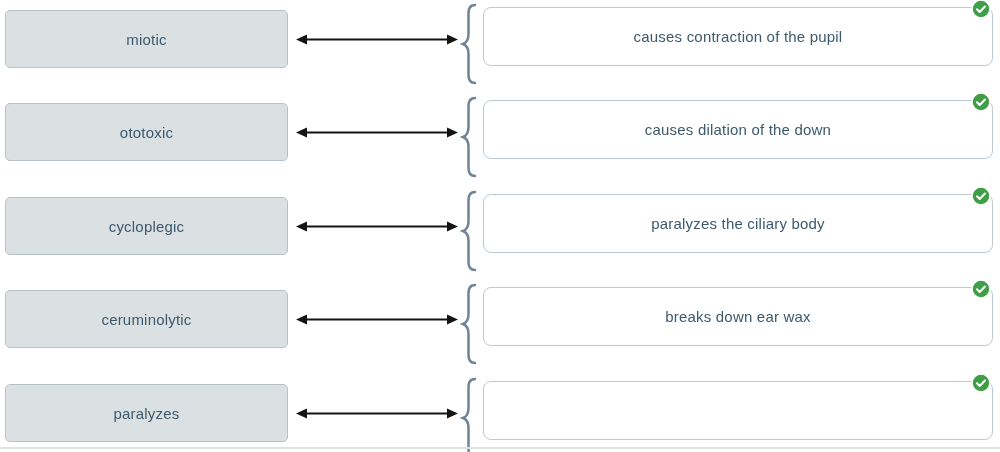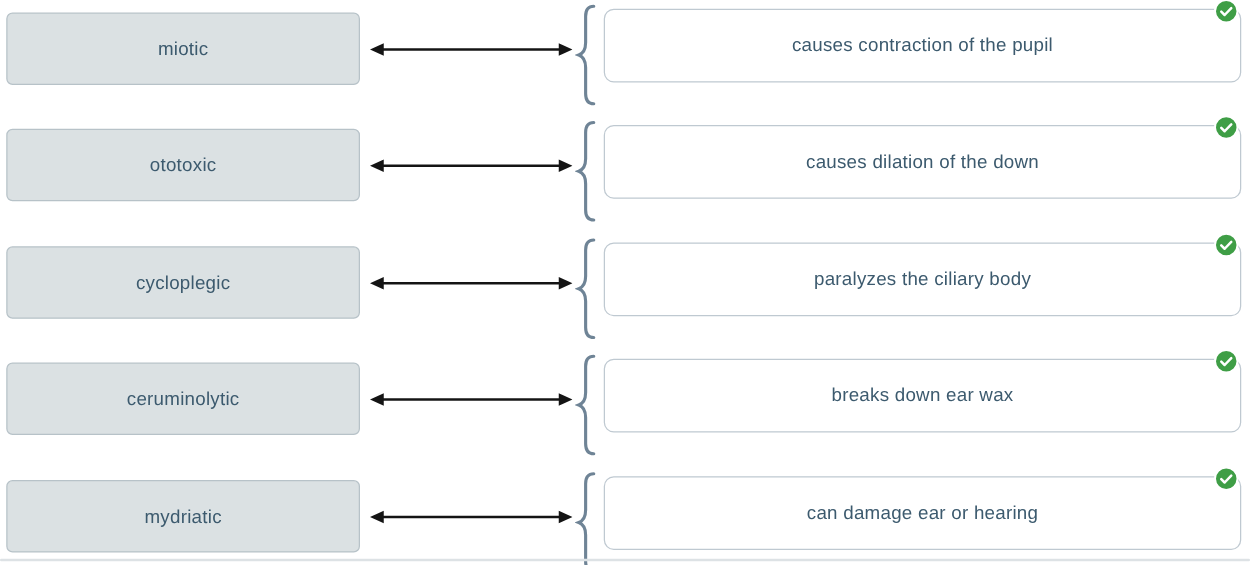--- a/index.html
+++ b/index.html
@@ -175,32 +175,31 @@
       <span class="def-label">breaks down ear wax</span>
       <svg class="check-badge" viewBox="0 0 20 20">
         <circle cx="10" cy="10" r="9" fill="#3f9e46" stroke="#ffffff" stroke-width="1.6"></circle>
         <path d="M6 10.3 L8.7 13 L14 7.5" fill="none" stroke="#ffffff" stroke-width="2" stroke-linecap="round" stroke-linejoin="round"></path>
       </svg>
     </div>
   </div>
 
   <div class="row" style="top:384px">
     <div class="term-box">
-      <span class="term-label">mydriatic</span>
-    </div>
-    <svg class="arrow-svg" viewBox="0 0 162 13">
-      <line x1="9" y1="6.5" x2="153" y2="6.5" stroke="#141414" stroke-width="2"></line>
-      <polygon points="0,6.5 11,1.5 11,11.5" fill="#141414"></polygon>
-      <polygon points="162,6.5 151,1.5 151,11.5" fill="#141414"></polygon>
-    </svg>
-    <svg class="brace-svg" viewBox="0 0 17 82">
-      <path d="M15 2 Q8.5 2 8.5 10 L8.5 31 Q8.5 39 3 41 Q8.5 43 8.5 51 L8.5 72 Q8.5 80 15 80" fill="none" stroke="#6f8496" stroke-width="2.5" stroke-linecap="round"></path>
-    </svg>
-    <div class="def-box">
-      <span class="def-label">can damage ear or hearing</span>
+      <span class="term-label">paralyzes</span>
+    </div>
+    <svg class="arrow-svg" viewBox="0 0 162 13">
+      <line x1="9" y1="6.5" x2="153" y2="6.5" stroke="#141414" stroke-width="2"></line>
+      <polygon points="0,6.5 11,1.5 11,11.5" fill="#141414"></polygon>
+      <polygon points="162,6.5 151,1.5 151,11.5" fill="#141414"></polygon>
+    </svg>
+    <svg class="brace-svg" viewBox="0 0 17 82">
+      <path d="M15 2 Q8.5 2 8.5 10 L8.5 31 Q8.5 39 3 41 Q8.5 43 8.5 51 L8.5 72 Q8.5 80 15 80" fill="none" stroke="#6f8496" stroke-width="2.5" stroke-linecap="round"></path>
+    </svg>
+    <div class="def-box">
       <svg class="check-badge" viewBox="0 0 20 20">
         <circle cx="10" cy="10" r="9" fill="#3f9e46" stroke="#ffffff" stroke-width="1.6"></circle>
         <path d="M6 10.3 L8.7 13 L14 7.5" fill="none" stroke="#ffffff" stroke-width="2" stroke-linecap="round" stroke-linejoin="round"></path>
       </svg>
     </div>
   </div>
 
   <div class="bottom-divider"></div>
 </div>
 

